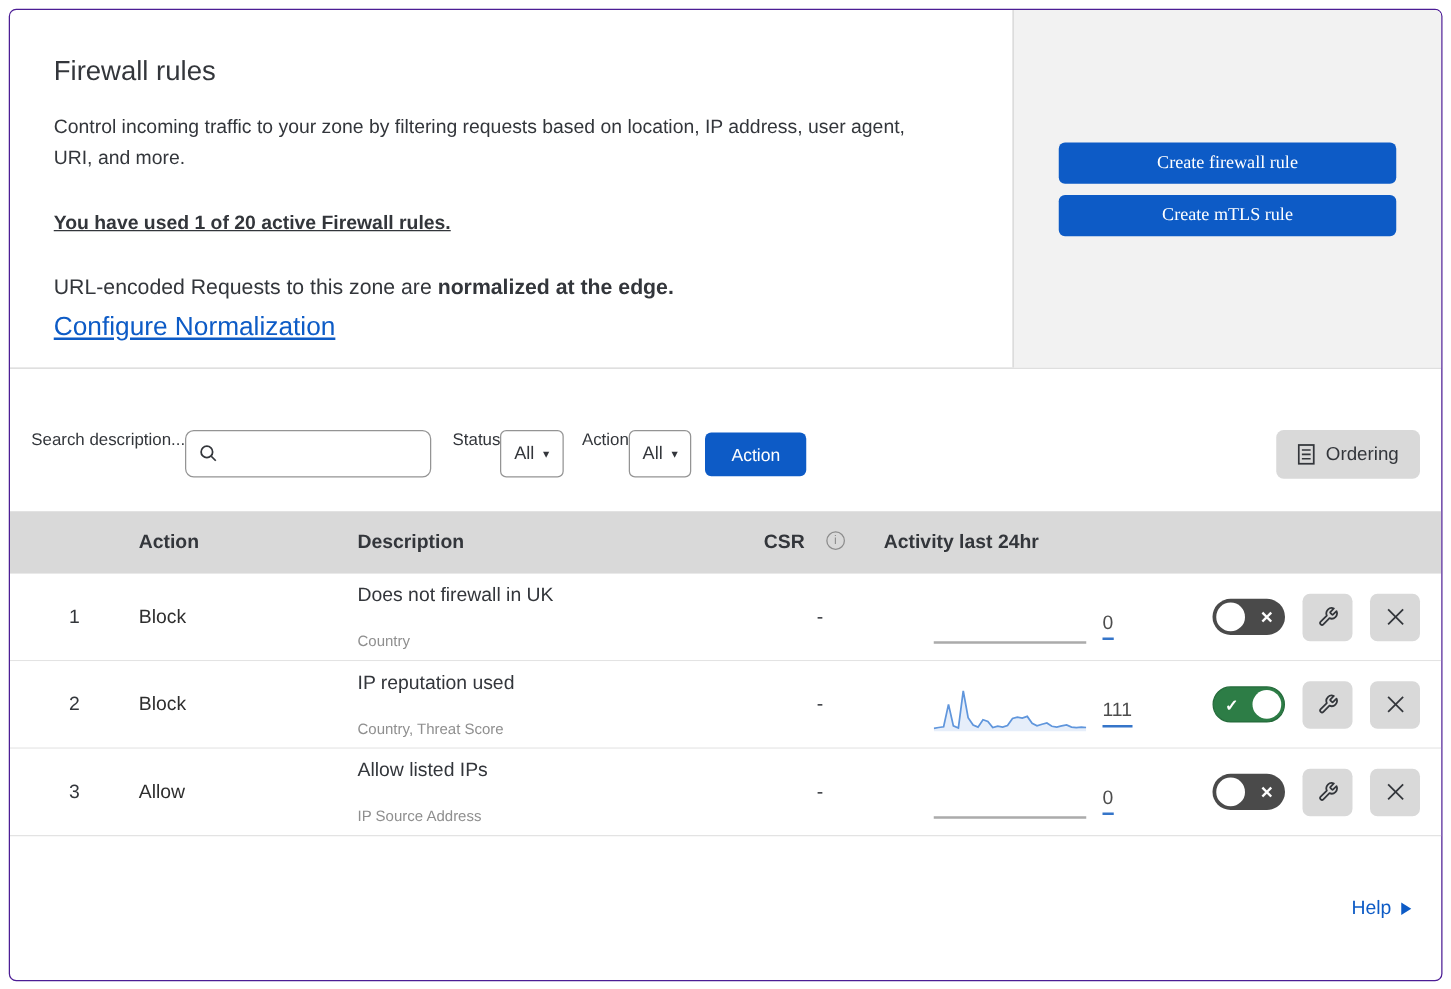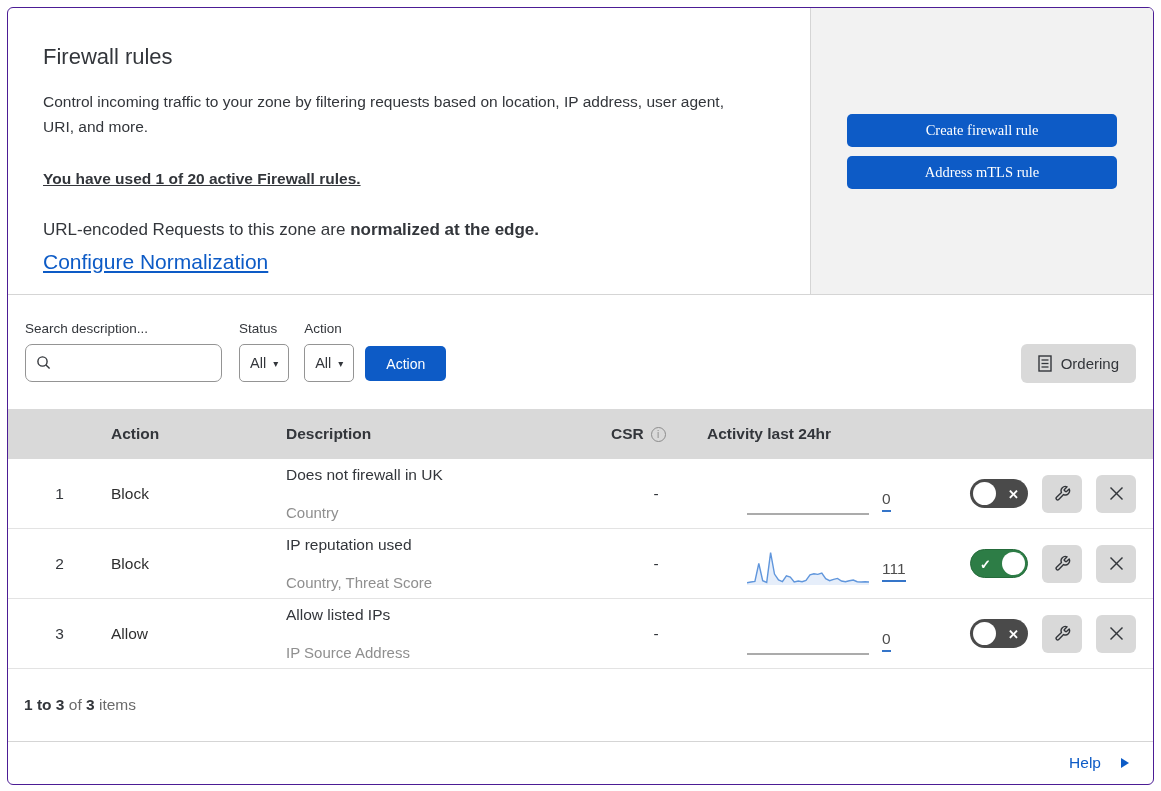--- a/index.html
+++ b/index.html
@@ -28,21 +28,21 @@
     width:343px; flex:none; background:#f2f2f2; border-left:1px solid #d5d5d5;
     display:flex; flex-direction:column; justify-content:center; gap:9px; padding:0 36px;
   }
   .btn-primary {
     display:block; width:100%; height:33px; background:#0d5bc6; color:#fff;
     border:none; border-radius:5px; font-size:14.5px; font-family:Liberation Serif, serif; cursor:pointer;
   }
 
   
   .filter-section { height:114px; flex:none; position:relative; display:flex; align-items:flex-end; padding:0 0 27px 17px; }
-  .fgroup { display:flex; flex-direction:column; }
+  .fgroup { display:flex; flex-direction:row; }
   .flabel { font-size:13.5px; color:#33363b; margin-bottom:8px; }
   .search-box {
     width:197px; height:38px; border:1px solid #949494; border-radius:7px; background:#fff;
     display:flex; align-items:center; padding-left:10px; gap:6px;
   }
   .search-box input { border:none; outline:none; flex:1; min-width:0; font-family:inherit; font-size:14px; background:transparent; }
   .dropdown {
     height:38px; border:1px solid #949494; border-radius:5px; background:#fff;
     display:flex; align-items:center; gap:7px; padding:0 10px; font-size:14.5px; cursor:pointer; color:#33363b;
   }
@@ -57,33 +57,33 @@
     background:#d9d9d9; color:#33363b; border:none; border-radius:6px;
     font-size:15px; font-family:inherit; cursor:pointer; display:flex; align-items:center; gap:9px;
   }
 
   
   .tbl { --cols:103px 175px 325px 90px 235px 1fr; }
   .thead {
     height:50px; background:#d9d9d9; display:grid; grid-template-columns:var(--cols);
     align-items:center; font-size:15.5px; font-weight:700; color:#33363b; flex:none;
   }
-  .th-csr { display:flex; align-items:center; gap:7px; }
+  .th-csr { display:flex; gap:17px; }
   .info-circle {
     width:15px; height:15px; border:1px solid #8c8c8c; border-radius:50%; color:#8c8c8c;
     font-size:10px; display:inline-flex; align-items:center; justify-content:center; font-weight:400;
   }
   .th-activity { padding-left:6px; }
   .row {
     height:70px; display:grid; grid-template-columns:var(--cols); align-items:center;
     border-bottom:1px solid #e3e3e3; font-size:15.5px; background:#fff; flex:none;
   }
   .cell-num { text-align:center; color:#33363b; }
   .cell-desc .d1 { color:#33363b; }
-  .cell-desc .d2 { color:#8f8f8f; font-size:15px; margin-top:20px; }
+  .cell-desc .d2 { color:#8f8f8f; font-size:12px; margin-top:20px; }
   .cell-csr { text-align:center; color:#33363b; }
   .cell-activity { display:flex; align-items:flex-end; padding-left:46px; height:44px; }
   .sparkwrap { width:122px; height:38px; display:flex; align-items:flex-end; flex:none; }
   .flatline { width:122px; height:0; border-bottom:2px solid #ababab; margin-bottom:1px; }
   .count-link {
     margin-left:13px; margin-bottom:4px; font-size:15.5px; color:#4d4d4d;
     text-decoration:none; border-bottom:2px solid #3575c9; padding-bottom:2px; cursor:pointer;
   }
   .cell-controls { display:flex; align-items:center; justify-content:flex-end; gap:14px; padding-right:17px; }
   .toggle { position:relative; width:58px; height:29px; border-radius:15px; cursor:pointer; flex:none; }
@@ -100,41 +100,41 @@
     display:flex; align-items:center; justify-content:center; color:#33363b; cursor:pointer; flex:none;
   }
 
   
   .tfooter {
     height:73px; flex:none; display:flex; align-items:center; padding-left:16px;
     font-size:15.5px; color:#6b6b6b; border-bottom:1px solid #d5d5d5;
   }
   .tfooter b { color:#33363b; font-weight:700; }
   .help-bar { flex:1; display:flex; align-items:center; justify-content:flex-end; padding-right:24px; }
-  .help-link { color:#0d5bc6; font-size:15.5px; display:flex; align-items:center; gap:20px; text-decoration:none; cursor:pointer; }
+  .help-link { color:#0d5bc6; font-size:15.5px; display:flex; align-items:center; gap:8px; text-decoration:none; cursor:pointer; }
   .tri { width:0; height:0; border-left:8px solid #0d5bc6; border-top:5px solid transparent; border-bottom:5px solid transparent; }
 
   svg { display:block; }
 </style>
 </head>
 <body>
 
 <div class="card">
 
   <div class="header-section">
     <div class="header-left">
       <h1 class="page-title">Firewall rules</h1>
       <p class="desc">Control incoming traffic to your zone by filtering requests based on location, IP address, user agent, URI, and more.</p>
       <p class="usage">You have used 1 of 20 active Firewall rules.</p>
       <p class="norm"><span>URL-encoded Requests to this zone are </span><b>normalized at the edge.</b></p>
       <a class="cfg-link">Configure Normalization</a>
     </div>
     <div class="header-right">
       <button class="btn-primary">Create firewall rule</button>
-      <button class="btn-primary">Address mTLS rule</button>
+      <button class="btn-primary">Create mTLS rule</button>
     </div>
   </div>
 
   <div class="filter-section">
     <div class="fgroup">
       <span class="flabel">Search description...</span>
       <div class="search-box">
         <span>
           <svg width="16" height="16" viewBox="0 0 16 16">
               <circle cx="6.5" cy="6.5" r="4.6" fill="none" stroke="#33363b" stroke-width="1.4"></circle>
@@ -296,23 +296,20 @@
             <svg width="15" height="15" viewBox="0 0 15 15">
                 <line x1="1.5" y1="1.5" x2="13.5" y2="13.5" stroke="currentColor" stroke-width="1.4"></line>
                 <line x1="13.5" y1="1.5" x2="1.5" y2="13.5" stroke="currentColor" stroke-width="1.4"></line>
               </svg>
           </span>
         </button>
       </div>
     </div>
   </div>
 
-  <div class="tfooter">
-    <span><b>1 to 3</b>&nbsp;<span>of</span>&nbsp;<b>3</b>&nbsp;<span>items</span></span>
-  </div>
 
   <div class="help-bar">
     <a class="help-link">
       <span>Help</span>
       <span class="tri"></span>
     </a>
   </div>
 
 </div>
 

